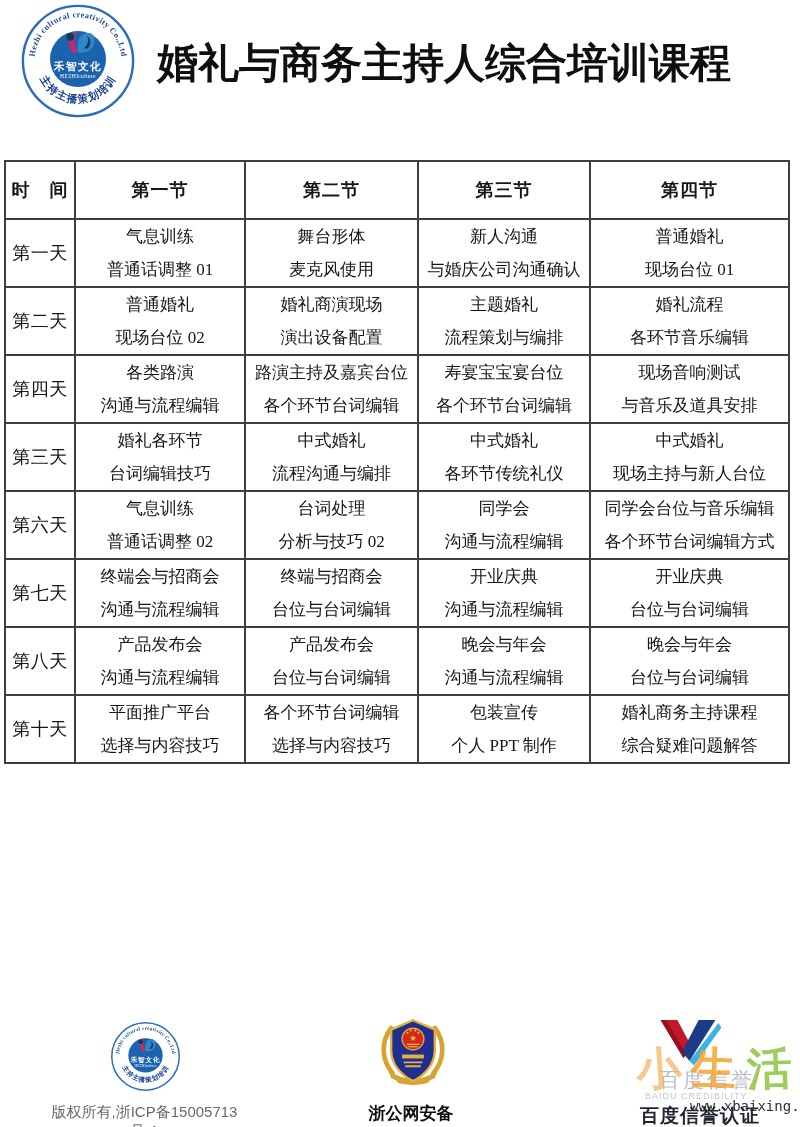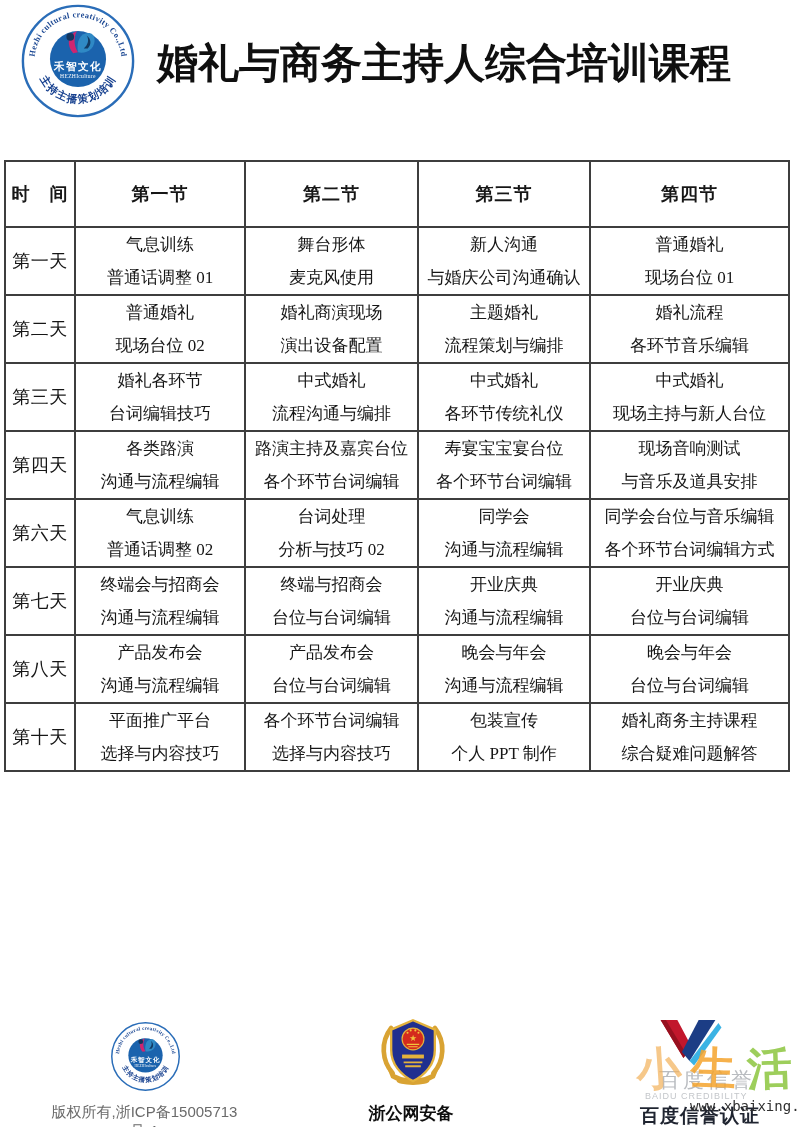--- a/index.html
+++ b/index.html
@@ -10,21 +10,21 @@
   .logo-main{position:absolute;left:20px;top:3px;}
   .page-title{position:absolute;left:157px;top:10px;font-size:41px;font-weight:700;
               color:#0f0f0f;letter-spacing:0px;white-space:nowrap;line-height:52px;}
 
   
   table.schedule{position:absolute;left:4px;top:160px;width:784px;border-collapse:collapse;
                  table-layout:fixed;}
   table.schedule th, table.schedule td{
      border:2px solid #3e3e3e;text-align:center;vertical-align:middle;
      white-space:pre-line;padding:0 2px;color:#161616;}
-  table.schedule thead tr{height:66px;}
+  table.schedule thead tr{height:58px;}
   table.schedule tbody tr{height:54px;}
   table.schedule th{font-size:18px;font-weight:600;letter-spacing:1px;}
   td.day{font-size:18px;letter-spacing:0.5px;}
   td.course{font-size:17px;line-height:33px;}
 
   
   .logo-footer{position:absolute;left:110px;top:1021px;}
   .copyright{position:absolute;left:42px;top:1103px;width:205px;text-align:center;
              font-family:"Liberation Sans","DejaVu Sans",sans-serif;
              font-size:15px;font-weight:500;color:#6a6a6a;}
@@ -123,40 +123,40 @@
         <td class="course">普通婚礼
 现场台位 02</td>
         <td class="course">婚礼商演现场
 演出设备配置</td>
         <td class="course">主题婚礼
 流程策划与编排</td>
         <td class="course">婚礼流程
 各环节音乐编辑</td>
       </tr>
       <tr>
+        <td class="day">第四天</td>
+        <td class="course">各类路演
+沟通与流程编辑</td>
+        <td class="course">路演主持及嘉宾台位
+各个环节台词编辑</td>
+        <td class="course">寿宴宝宝宴台位
+各个环节台词编辑</td>
+        <td class="course">现场音响测试
+与音乐及道具安排</td>
+      </tr>
+      <tr>
         <td class="day">第三天</td>
         <td class="course">婚礼各环节
 台词编辑技巧</td>
         <td class="course">中式婚礼
 流程沟通与编排</td>
         <td class="course">中式婚礼
 各环节传统礼仪</td>
         <td class="course">中式婚礼
 现场主持与新人台位</td>
-      </tr>
-      <tr>
-        <td class="day">第四天</td>
-        <td class="course">各类路演
-沟通与流程编辑</td>
-        <td class="course">路演主持及嘉宾台位
-各个环节台词编辑</td>
-        <td class="course">寿宴宝宝宴台位
-各个环节台词编辑</td>
-        <td class="course">现场音响测试
-与音乐及道具安排</td>
       </tr>
       <tr>
         <td class="day">第六天</td>
         <td class="course">气息训练
 普通话调整 02</td>
         <td class="course">台词处理
 分析与技巧 02</td>
         <td class="course">同学会
 沟通与流程编辑</td>
         <td class="course">同学会台位与音乐编辑

